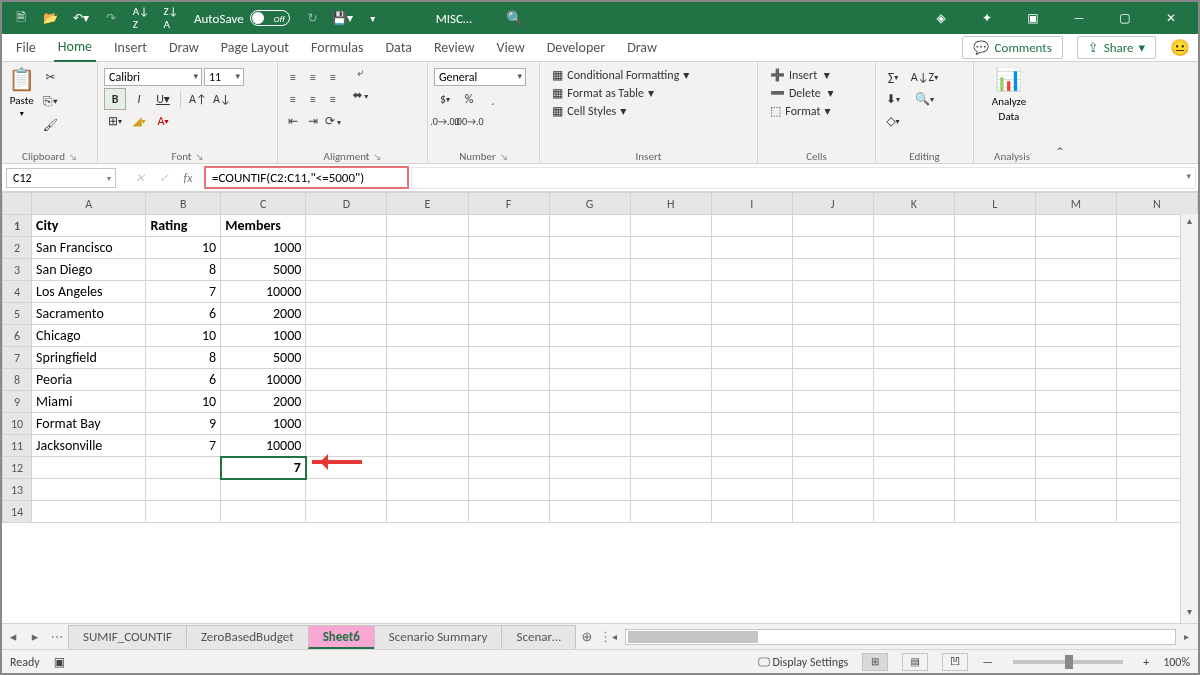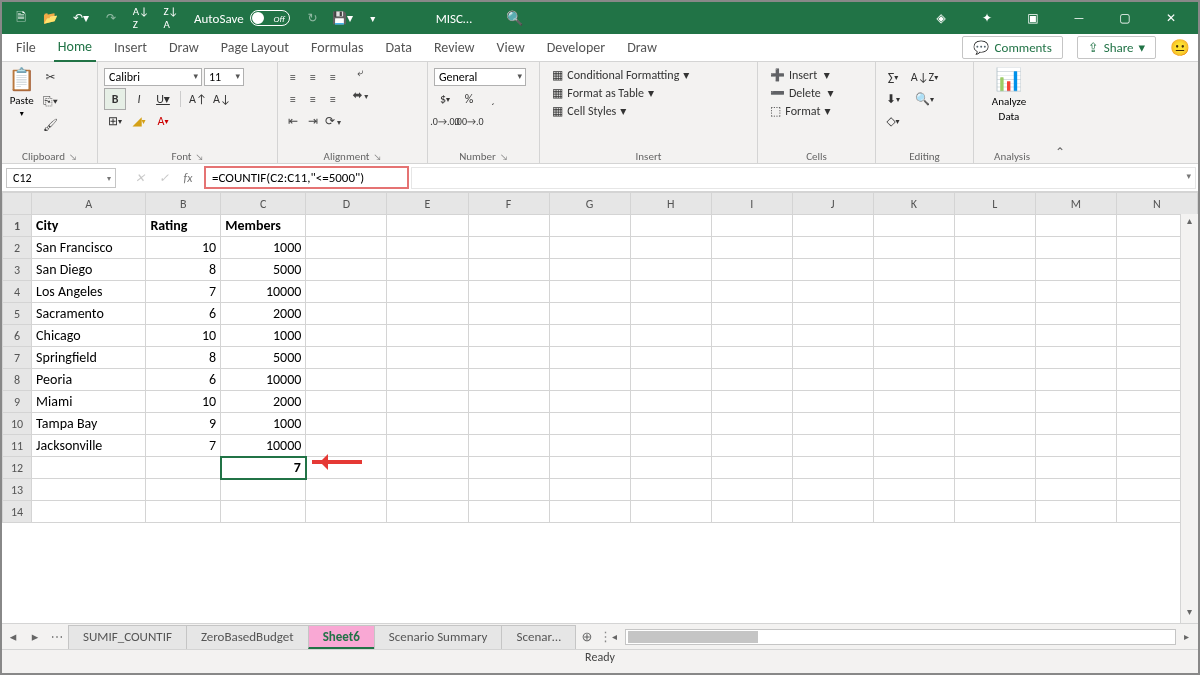--- a/index.html
+++ b/index.html
@@ -74,21 +74,21 @@
   .navbtn { width:22px; text-align:center; color:#666;}
   .sheettab { padding:3px 14px; background:#e6e6e6; border:1px solid #c5c5c5; border-bottom:none; margin-right:-1px; color:#555;}
   .sheettab.active { background:#f9a8d4; color:#217346; border-bottom:2px solid #217346; font-weight:600;}
   .addsheet { width:24px;text-align:center; color:#666;}
   .hscroll { flex:1; margin:0 6px 0 20px; height:16px; border:1px solid #c5c5c5; background:#fff; position:relative;}
   .hscroll .thumb { position:absolute; left:2px; top:1px; width:130px; bottom:1px; background:#c5c5c5;}
   .hscroll::before{content:"◂"; position:absolute; left:-14px; top:0; font-size:10px; color:#666;}
   .hscroll::after{content:"▸"; position:absolute; right:-14px; top:0; font-size:10px; color:#666;}
 
   
-  .status { height:24px; background:#f3f2f1; border-top:1px solid #d4d4d4; display:flex; align-items:center; font-size:12px; padding:0 8px; gap:14px; color:#444;flex-direction:column;}
+  .status { height:24px; background:#f3f2f1; border-top:1px solid #d4d4d4; display:flex; align-items:center; font-size:12px; padding:0 8px; gap:14px; color:#444;}
   .status .flexg2 { flex:1;}
   .viewbtn { width:26px; height:18px; border:1px solid #c5c5c5; display:flex; align-items:center; justify-content:center; font-size:10px;}
   .viewbtn.active { background:#d9d9d9;}
   .zoomslider { width:110px; height:4px; background:#c5c5c5; position:relative; margin:0 6px;}
   .zoomslider .knob { width:8px; height:14px; background:#888; position:absolute; left:52px; top:-5px;}
 </style>
 </head>
 <body>
 
 <div class="shell">
@@ -445,21 +445,21 @@
             <td></td>
             <td></td>
             <td></td>
             <td></td>
             <td></td>
             <td></td>
             <td></td>
           </tr>
           <tr>
             <td class="rowhdr">10</td>
-            <td>Tampa Bay</td>
+            <td>Format Bay</td>
             <td class="num">9</td>
             <td class="num">1000</td>
             <td></td>
             <td></td>
             <td></td>
             <td></td>
             <td></td>
             <td></td>
             <td></td>
             <td></td>

